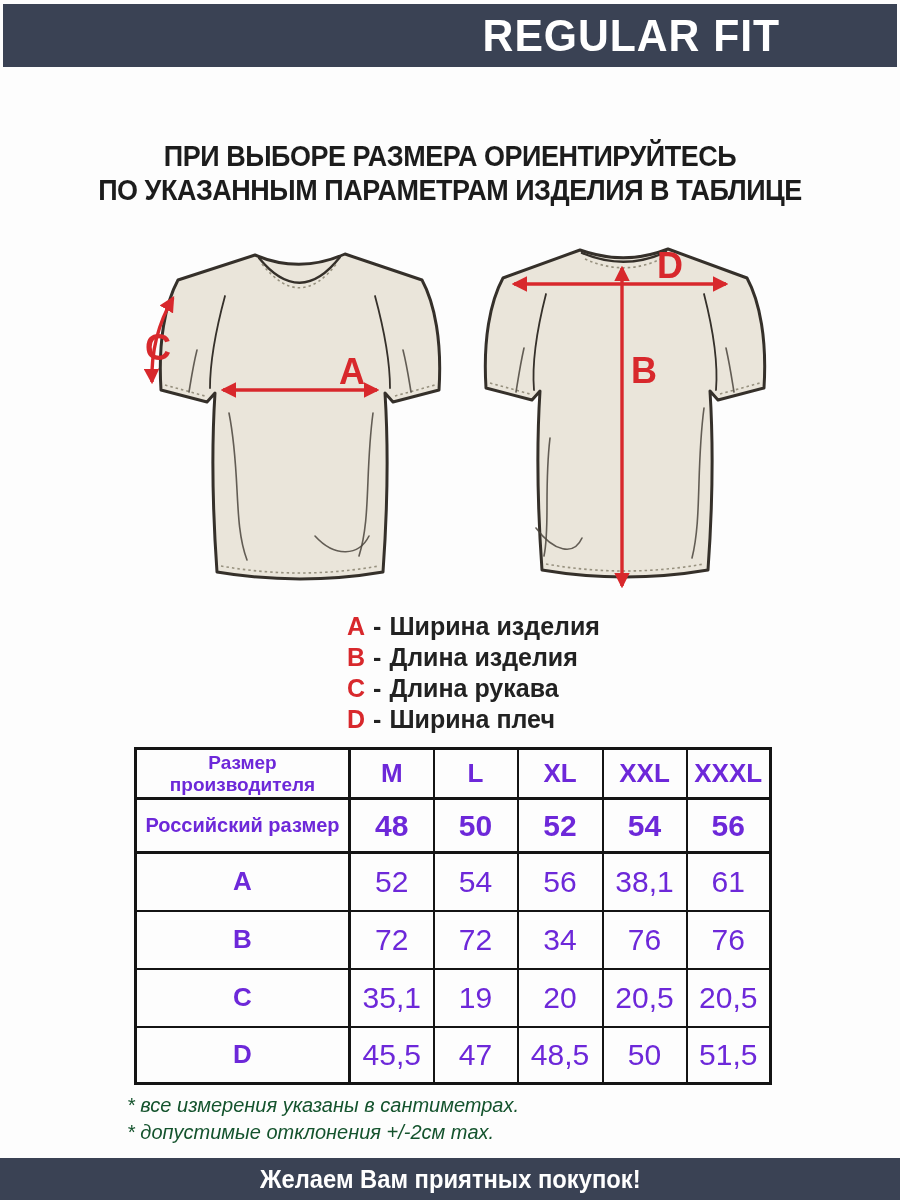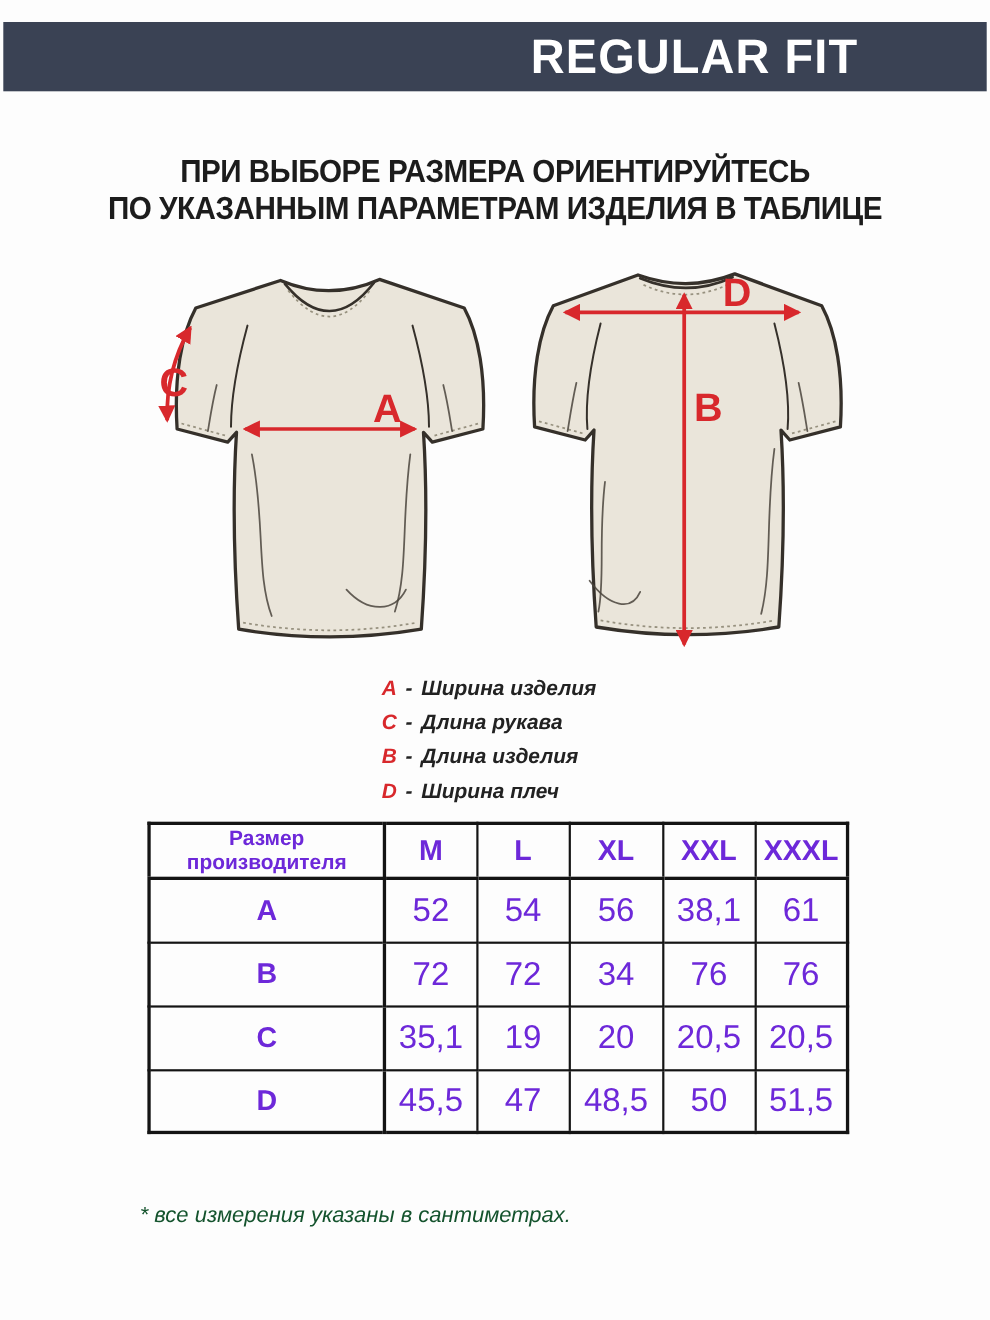--- a/index.html
+++ b/index.html
@@ -1,21 +1,21 @@
 <!DOCTYPE html>
 <html><head>
 <meta charset="utf-8">
 <style>
   html,body{margin:0;padding:0;background:#ffffff;}
   .page{position:relative;width:900px;height:1200px;background:#fdfdfd;
         font-family:"Liberation Sans",sans-serif;overflow:hidden;}
 
   
   .banner{position:absolute;background:#3a4254;display:flex;align-items:center;}
-  .banner.top{top:20px;left:3px;right:3px;height:63px;justify-content:flex-end;padding-right:112px;}
+  .banner.top{top:4px;left:3px;right:3px;height:63px;justify-content:flex-end;padding-right:112px;}
   .banner.bottom{left:0;right:0;top:1158px;height:42px;justify-content:center;}
   .banner-title{color:#fff;font-weight:bold;font-size:44px;letter-spacing:1px;transform:scaleX(.97);}
   .footer-msg{color:#fff;font-weight:bold;font-size:25px;transform:scaleX(.95);}
 
   
   .intro{position:absolute;top:139px;left:0;width:100%;text-align:center;
          font-weight:bold;font-size:29px;line-height:34px;color:#1c1c1c;
          transform:scaleX(.93);letter-spacing:-.5px;}
 
   
@@ -23,22 +23,22 @@
   .shirt-front{left:145px;top:238px;}
   .shirt-back{left:470px;top:238px;}
   .outline{fill:#eae5da;stroke:#35302a;stroke-width:3;stroke-linejoin:round;}
   .detail{fill:none;stroke:#35302a;stroke-width:2.4;stroke-linecap:round;}
   .crease{fill:none;stroke:#4a443c;stroke-width:1.6;stroke-linecap:round;opacity:.85;}
   .stitch{fill:none;stroke:#97917f;stroke-width:1.6;stroke-dasharray:2.5 3;}
   .marrow{fill:none;stroke:#d8282c;stroke-width:3.4;}
   .mlabel{font-family:"Liberation Sans",sans-serif;font-weight:bold;font-size:36px;fill:#d8282c;}
 
   
-  .legend{position:absolute;left:347px;top:611px;font-size:19px;font-weight:bold;
-          color:#222;line-height:31px;font-style:italic;}
+  .legend{position:absolute;left:347px;top:611px;font-size:25px;font-weight:bold;
+          color:#222;line-height:31px;}
   .legend .k{color:#d8282c;}
   .legend .sep{margin:0 8px;}
 
   
   table.size-table{position:absolute;left:134px;top:747px;width:637px;
        border-collapse:collapse;table-layout:fixed;border:3px solid #141414;}
   .size-table td{border:2px solid #141414;text-align:center;vertical-align:middle;
        color:#6d28d9;padding:0;}
   .size-table td.c0{border-right-width:3px;}
   .size-table tr.hdiv td{border-bottom-width:3px;}
@@ -125,24 +125,24 @@
 
     <path class="marrow" marker-start="url(#arrB)" marker-end="url(#arrB)" d="M152,30 L152,348"></path>
     <text class="mlabel" x="161" y="145" text-anchor="start">B</text>
   </svg>
 
   <div class="legend">
     <div>
       <span class="k">A</span><span class="sep">-</span><span>Ширина изделия</span>
     </div>
     <div>
+      <span class="k">B</span><span class="sep">-</span><span>Длина изделия</span>
+    </div>
+    <div>
       <span class="k">C</span><span class="sep">-</span><span>Длина рукава</span>
-    </div>
-    <div>
-      <span class="k">B</span><span class="sep">-</span><span>Длина изделия</span>
     </div>
     <div>
       <span class="k">D</span><span class="sep">-</span><span>Ширина плеч</span>
     </div>
   </div>
 
   <table class="size-table">
     <colgroup>
       <col style="width:214px">
         <col style="width:84px">
@@ -153,20 +153,28 @@
     </colgroup>
     <tbody>
       <tr class="hdiv" style="height:50px">
         <td class="c0 corner">Размер производителя</td>
         <td class="colh">M</td>
         <td class="colh">L</td>
         <td class="colh">XL</td>
         <td class="colh">XXL</td>
         <td class="colh">XXXL</td>
       </tr>
+      <tr class="hdiv" style="height:54px">
+        <td class="c0 rowlbl">Российский размер</td>
+        <td class="rus">48</td>
+        <td class="rus">50</td>
+        <td class="rus">52</td>
+        <td class="rus">54</td>
+        <td class="rus">56</td>
+      </tr>
       <tr style="height:58px">
         <td class="c0 letter">A</td>
         <td class="val">52</td>
         <td class="val">54</td>
         <td class="val">56</td>
         <td class="val">38,1</td>
         <td class="val">61</td>
       </tr>
       <tr style="height:58px">
         <td class="c0 letter">B</td>
@@ -190,16 +198,20 @@
         <td class="val">47</td>
         <td class="val">48,5</td>
         <td class="val">50</td>
         <td class="val">51,5</td>
       </tr>
     </tbody>
   </table>
 
   <div class="footnotes">
     <div>* все измерения указаны в сантиметрах.</div>
+    <div>* допустимые отклонения +/-2см max.</div>
   </div>
 
+  <footer class="banner bottom">
+    <div class="footer-msg">Желаем Вам приятных покупок!</div>
+  </footer>
 
 </div>
 
 </body></html>

